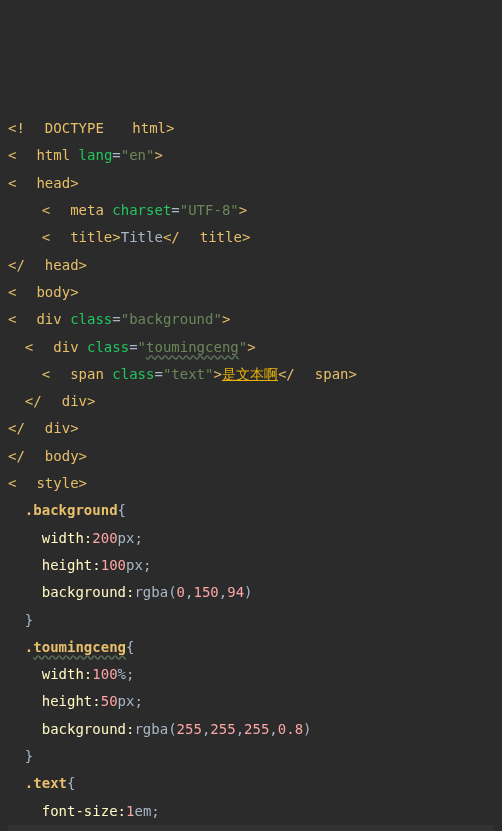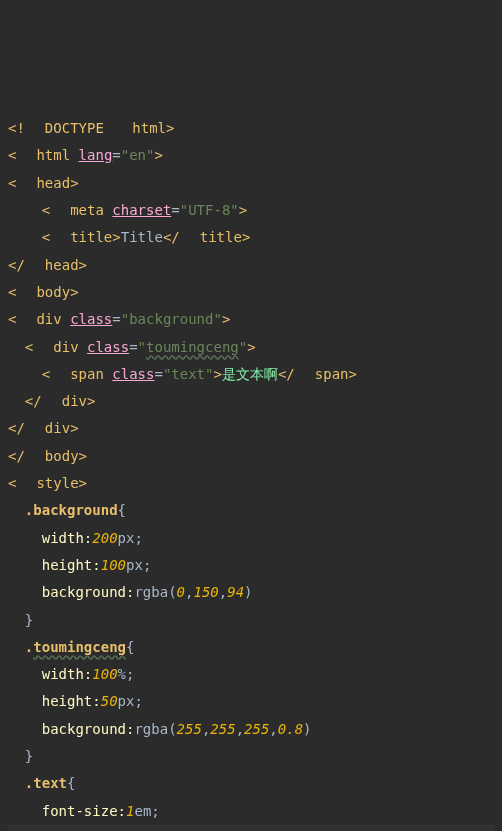--- a/index.html
+++ b/index.html
@@ -12,29 +12,29 @@
       white-space: pre;
       padding: 6px 8px;
       width: 502px;
       height: 831px;
       overflow: hidden;
     }
     .line { display: block; }
     .line.hl { background: #323232; }
     .c-tag     { color: #e8bf6a; padding-left: 20px; }
     .c-bracket { color: #e8bf6a; }
-    .c-attr    { color: #f9a8d4; text-decoration: underline; }
+    .c-attr    { color: #22c55e; }
     .c-eq      { color: #a9b7c6; }
     .c-str     { color: #6a8759; }
     .c-text    { color: #a9b7c6; }
-    .c-plain   { color: #86efac; }
+    .c-plain   { color: #eab308; text-decoration: underline; }
     .c-sel     { color: #e8bf6a; font-weight: bold; }
     .c-prop    { color: #fef9c3; }
     .c-val     { color: #a9b7c6; }
-    .c-num     { color: #eab308; font-style: italic; }
+    .c-num     { color: #fca5a5; }
     .c-brace   { color: #a9b7c6; }
     .underline {
       text-decoration-line: underline;
       text-decoration-style: wavy;
       text-decoration-color: #5b715b;
       text-underline-offset: 3px;
     }
   </style>
 </head>
 <body>

